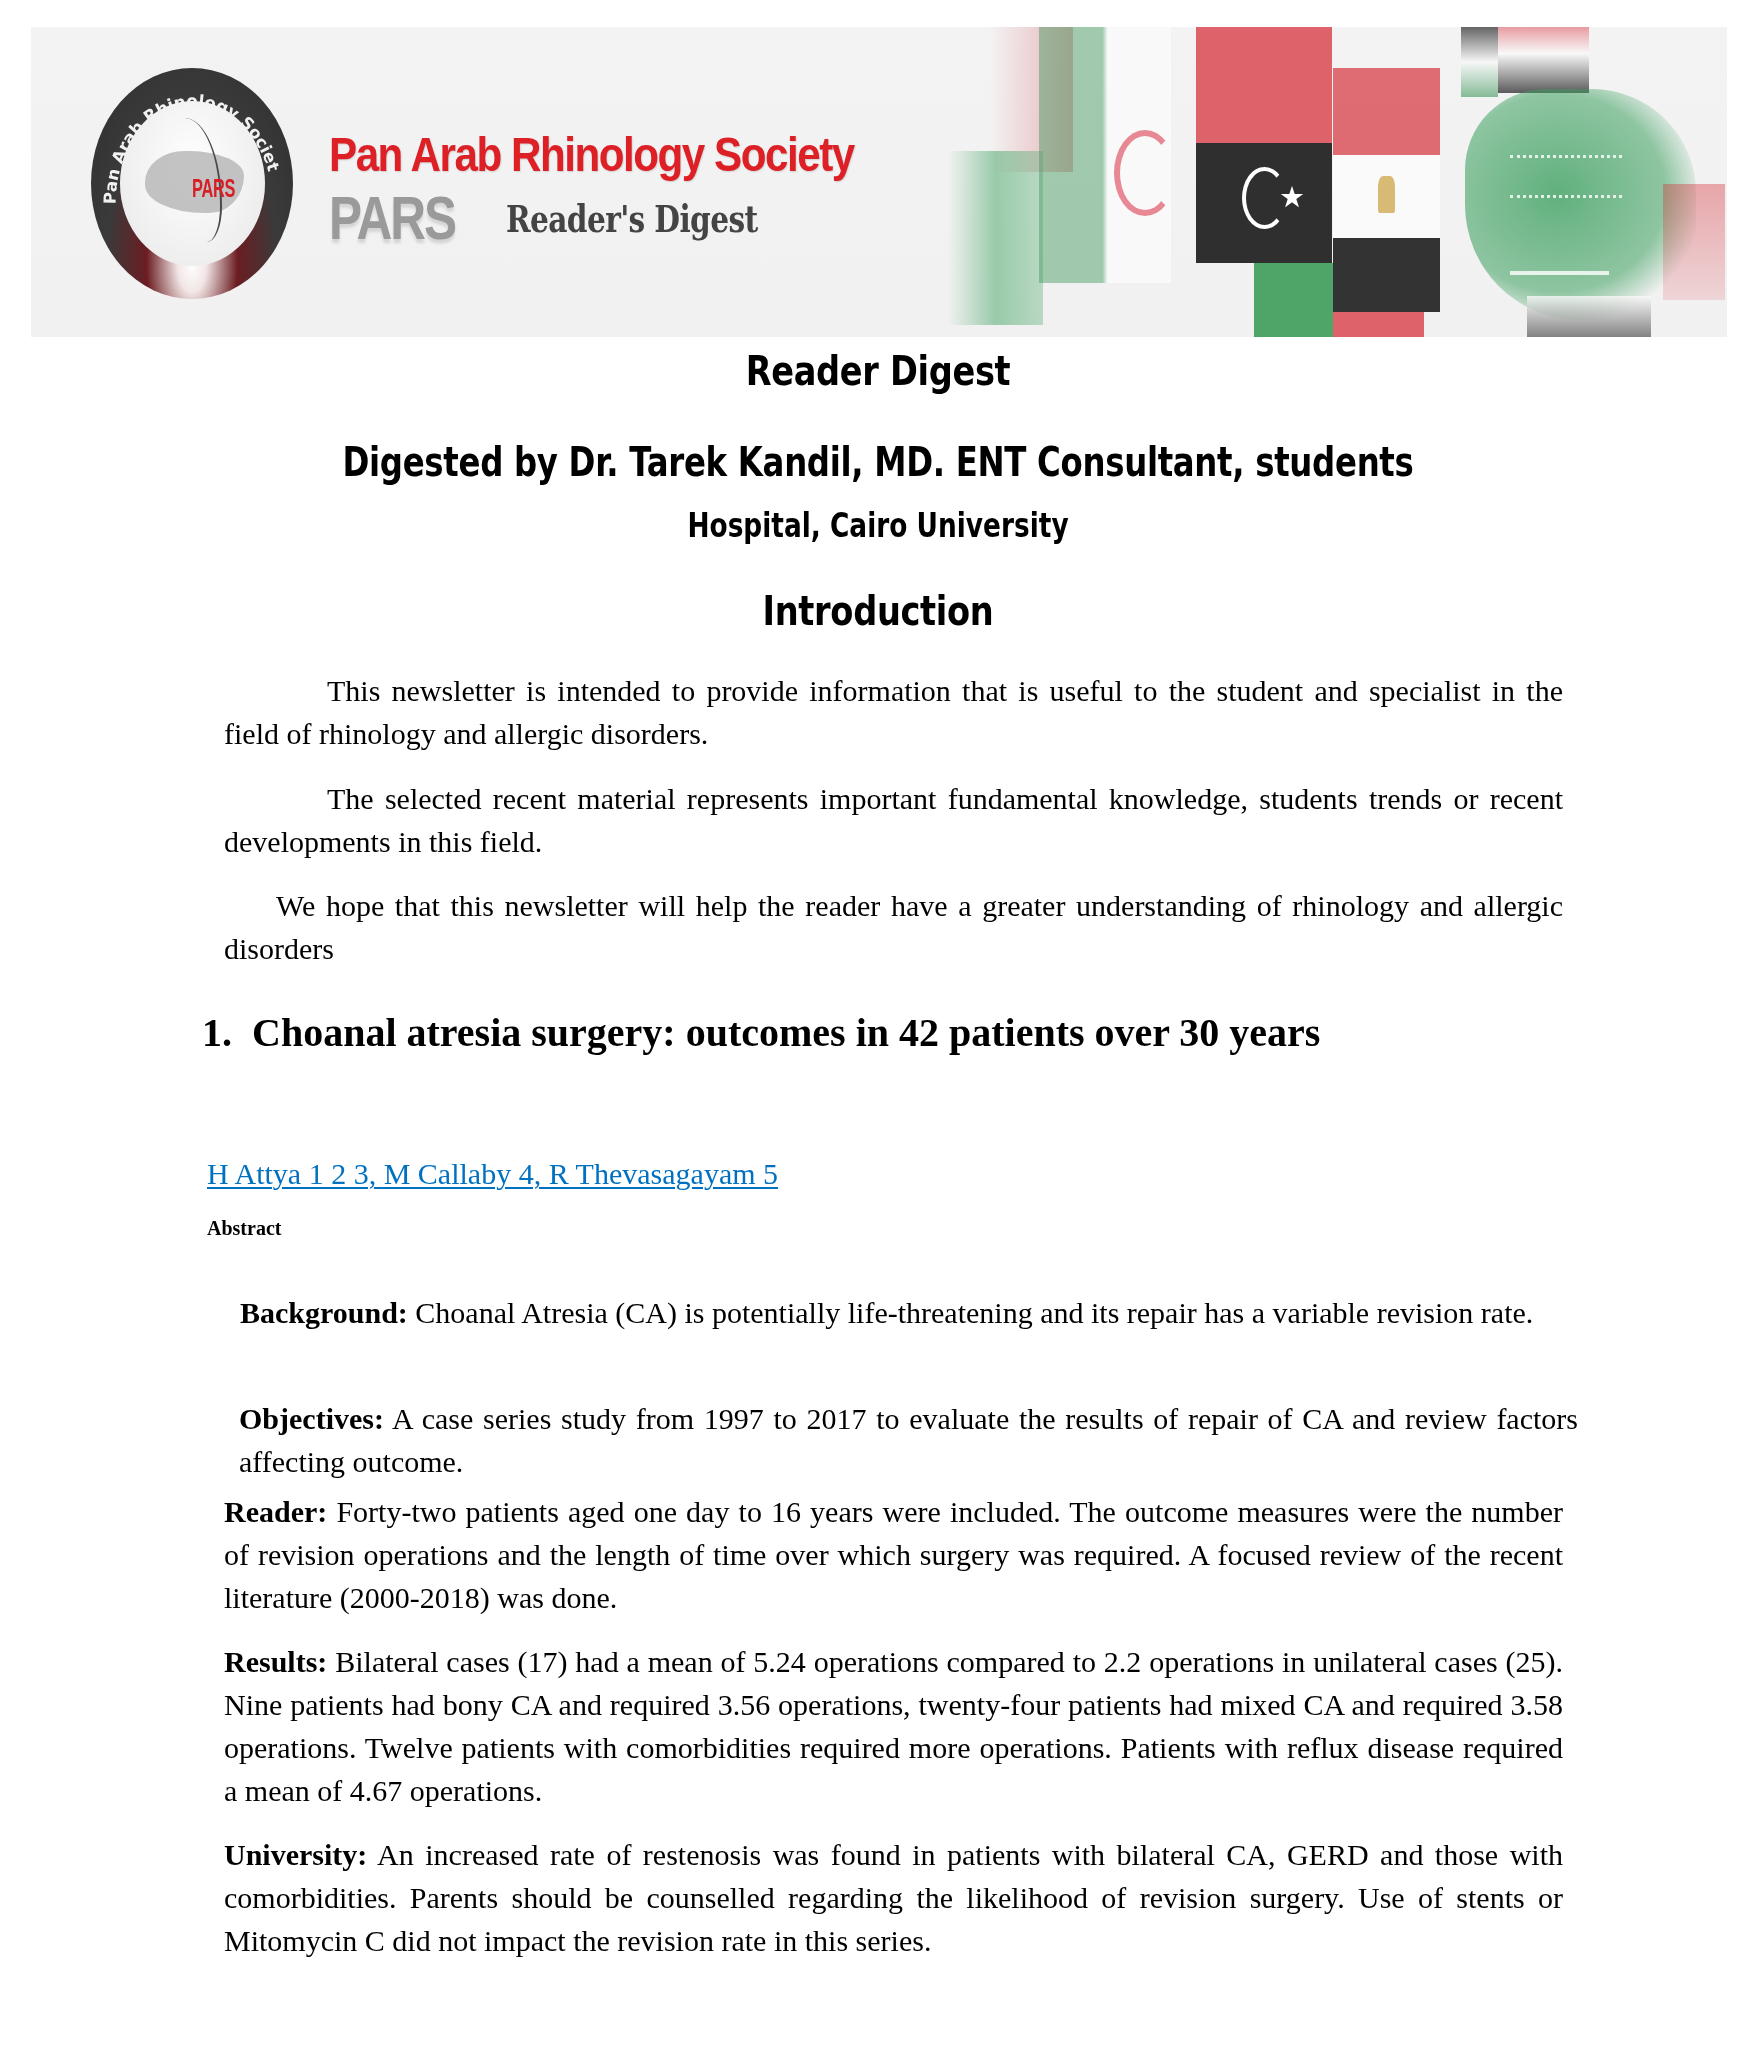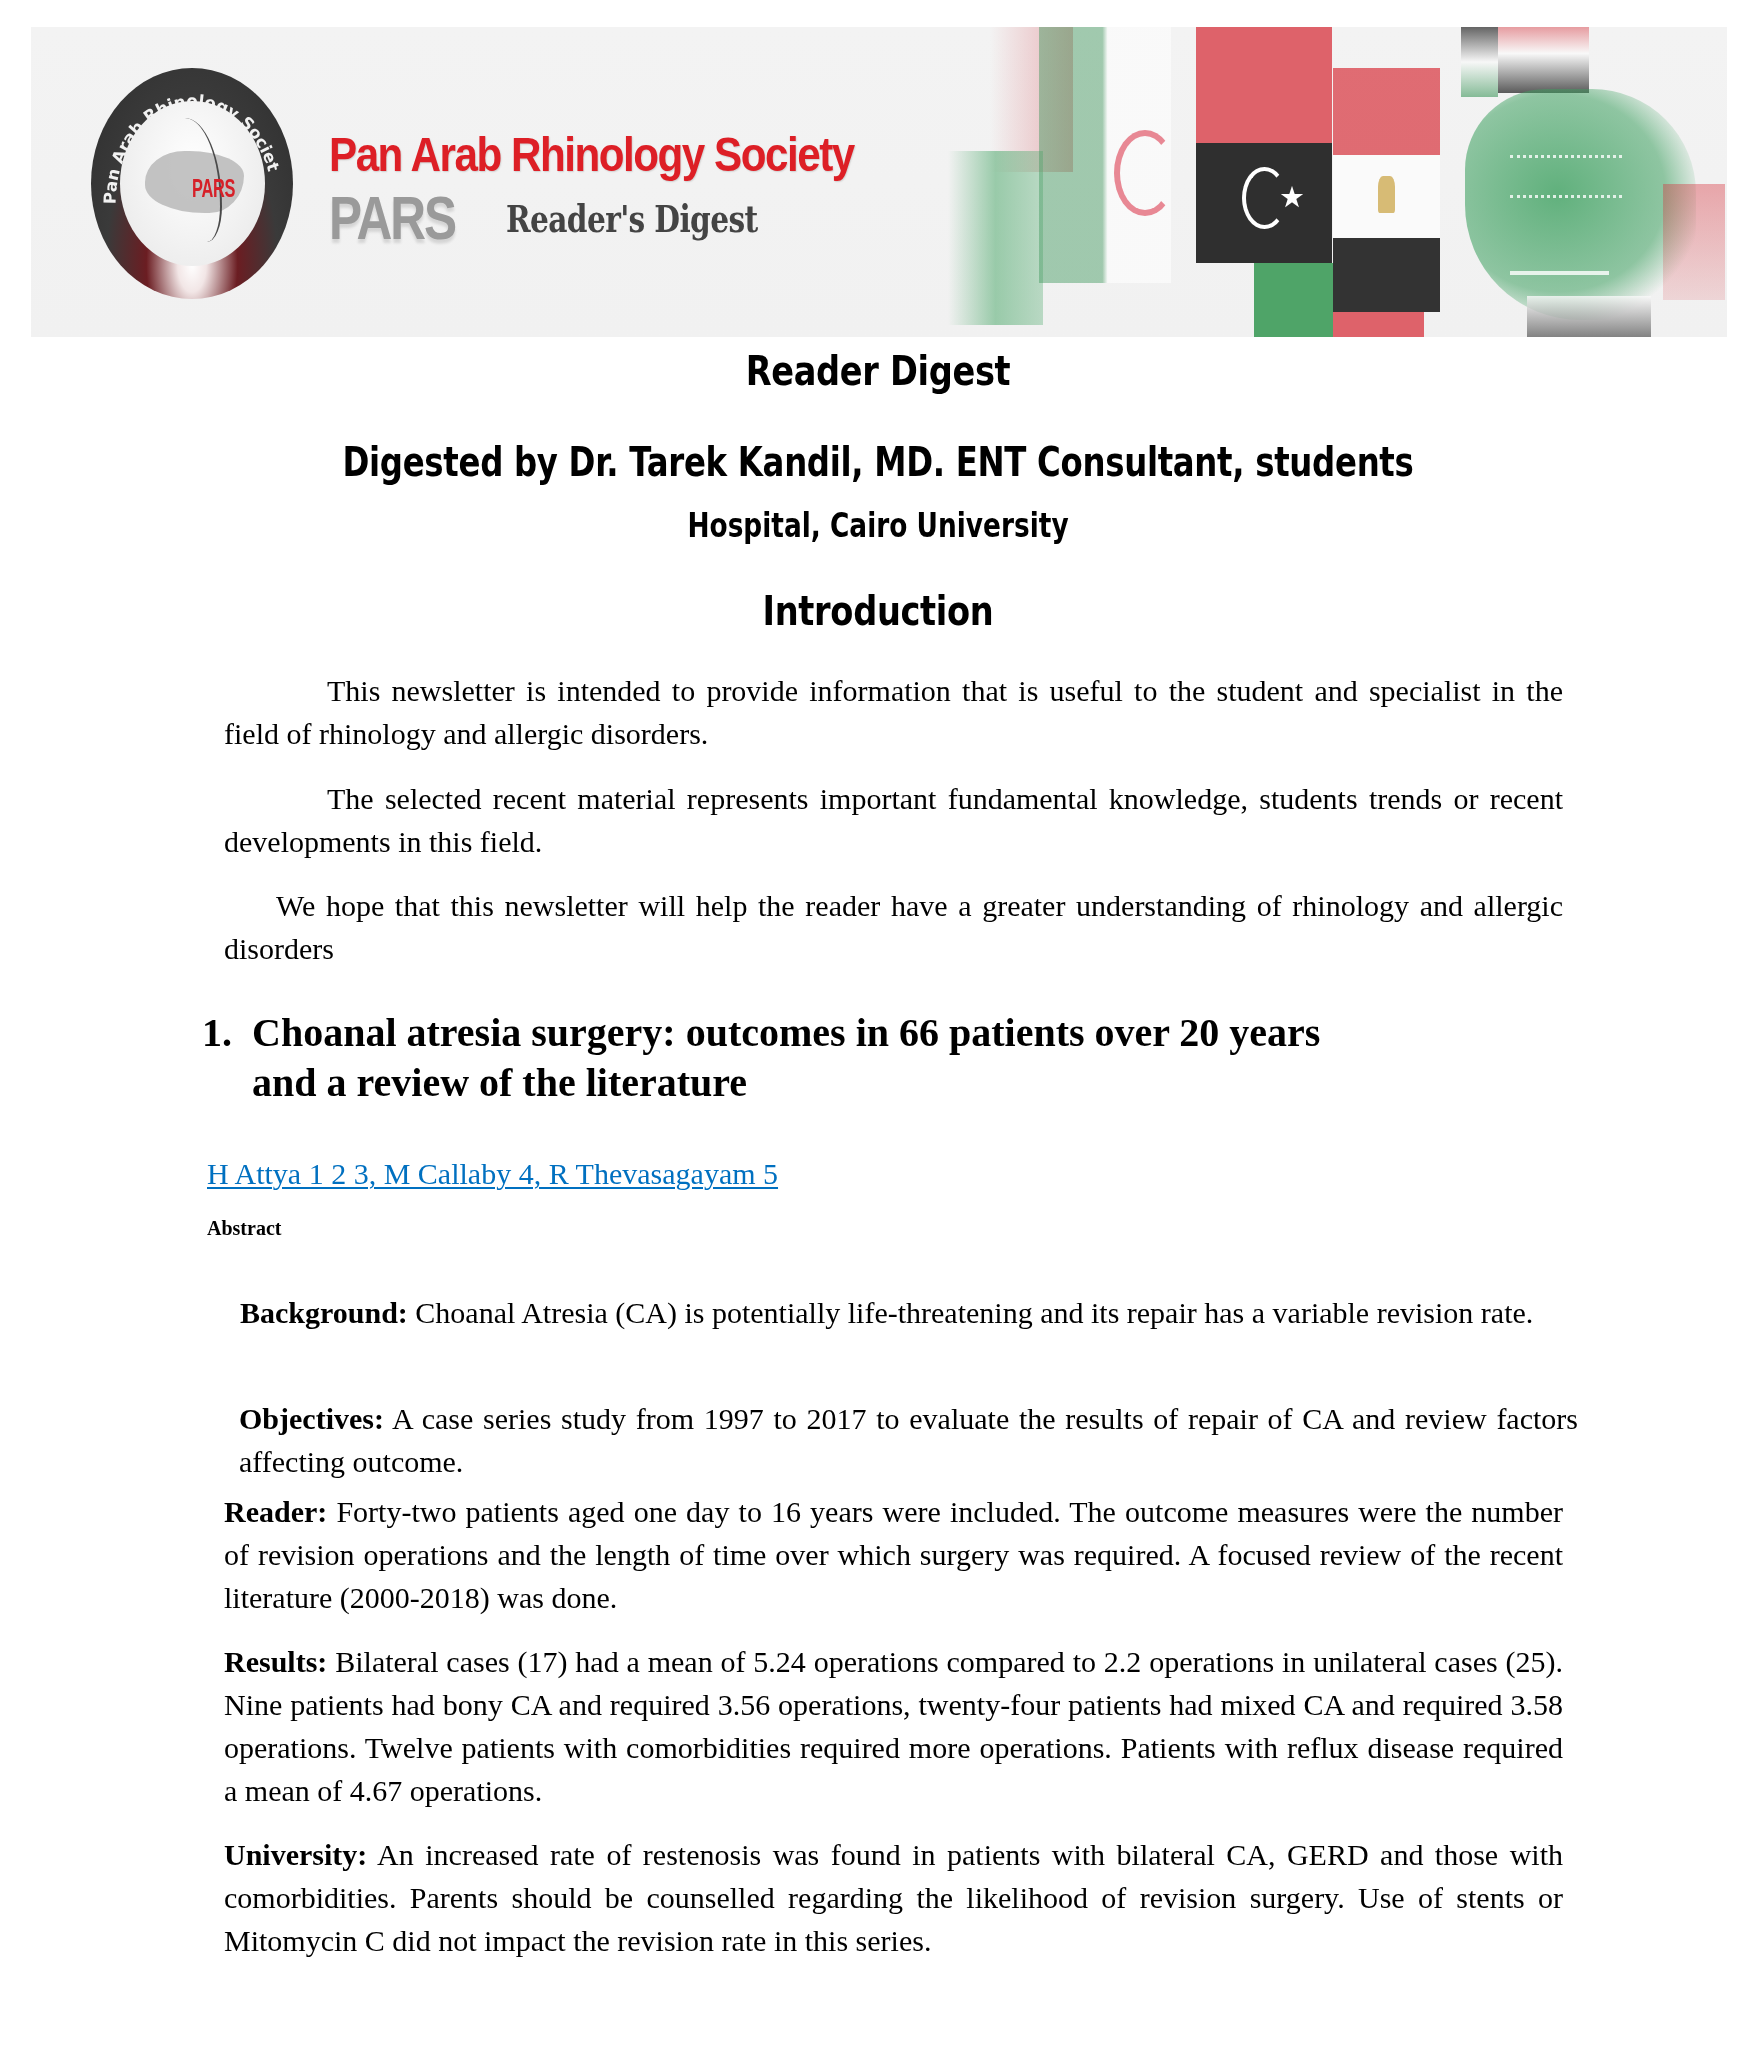--- a/index.html
+++ b/index.html
@@ -173,22 +173,21 @@
 <div class="heading-sans h-digested">Digested by Dr. Tarek Kandil, MD. ENT Consultant, students</div>
 <div class="heading-sans h-hospital">Hospital, Cairo University</div>
 <div class="heading-sans h-intro">Introduction</div>
 
 <p class="para indent-big p-intro1" style="margin:0">This newsletter is intended to provide information that is useful to the student and specialist in the field of rhinology and allergic disorders.</p>
 <p class="para indent-big p-intro2" style="margin:0">The selected recent material represents important fundamental knowledge, students trends or recent developments in this field.</p>
 <p class="para indent-small p-intro3" style="margin:0">We hope that this newsletter will help the reader have a greater understanding of rhinology and allergic disorders</p>
 
 <div class="article-title" style="top:1008px">
   <span class="article-num">1.</span>
-  <div>Choanal atresia surgery: outcomes in 66 patients over 20 years</div>
-  <div>and a review of the literature</div>
+  <div>Choanal atresia surgery: outcomes in 42 patients over 30 years</div>
 </div>
 
 <a class="authors">H Attya 1 2 3, M Callaby 4, R Thevasagayam 5</a>
 <div class="abstract-label">Abstract</div>
 
 <p class="para p-background" style="margin:16px"><span class="b">Background:</span><span> Choanal Atresia (CA) is potentially life-threatening and its repair has a variable revision rate.</span></p>
 <p class="para p-objectives" style="margin:15px"><span class="b">Objectives:</span><span> A case series study from 1997 to 2017 to evaluate the results of repair of CA and review factors affecting outcome.</span></p>
 <p class="para p-methods" style="margin:0"><span class="b">Reader:</span><span> Forty-two patients aged one day to 16 years were included. The outcome measures were the number of revision operations and the length of time over which surgery was required. A focused review of the recent literature (2000-2018) was done.</span></p>
 <p class="para p-results" style="margin:0"><span class="b">Results:</span><span> Bilateral cases (17) had a mean of 5.24 operations compared to 2.2 operations in unilateral cases (25). Nine patients had bony CA and required 3.56 operations, twenty-four patients had mixed CA and required 3.58 operations. Twelve patients with comorbidities required more operations. Patients with reflux disease required a mean of 4.67 operations.</span></p>
 <p class="para p-conclusion" style="margin:0"><span class="b">University:</span><span> An increased rate of restenosis was found in patients with bilateral CA, GERD and those with comorbidities. Parents should be counselled regarding the likelihood of revision surgery. Use of stents or Mitomycin C did not impact the revision rate in this series.</span></p>

